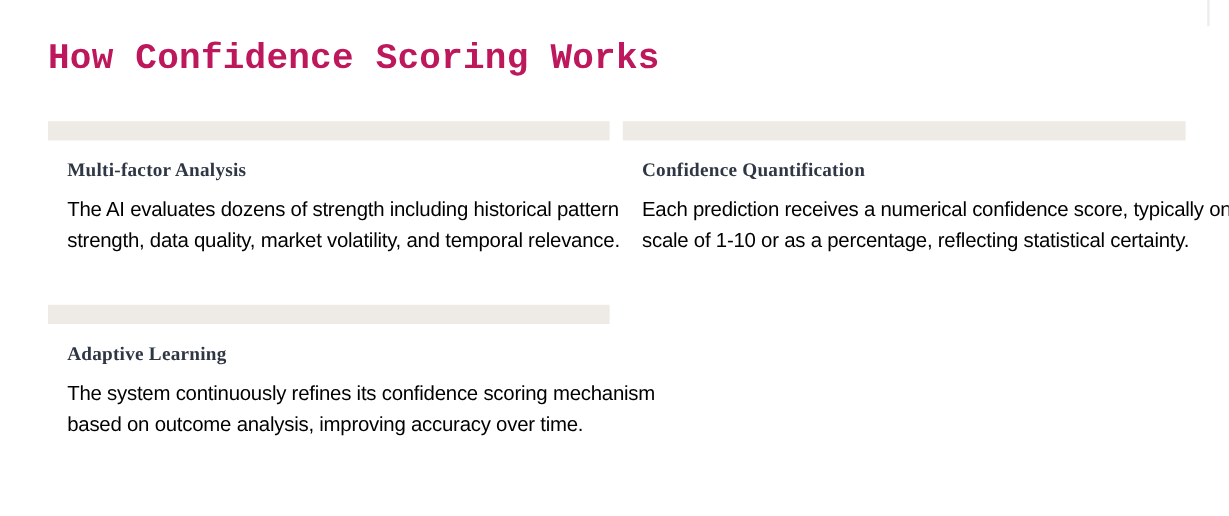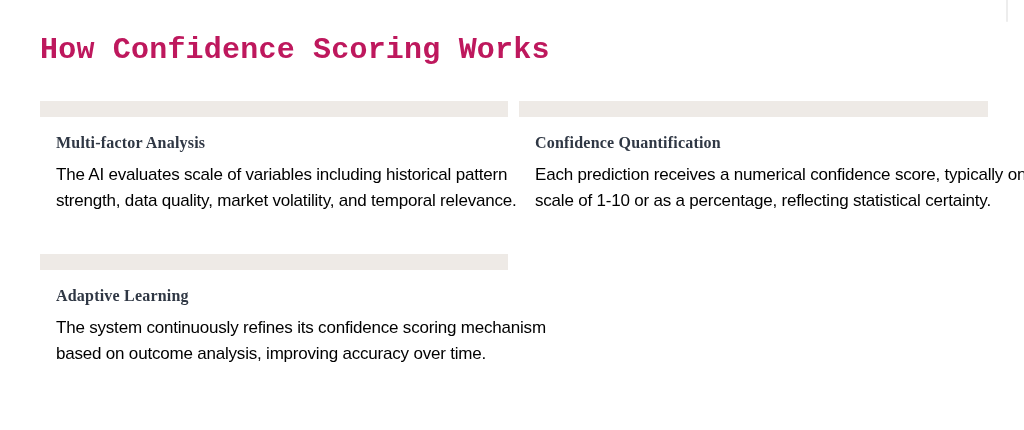--- a/index.html
+++ b/index.html
@@ -69,21 +69,21 @@
 
 <h1 class="page-title">How Confidence Scoring Works</h1>
 
 <div class="cards-grid">
 
   <div class="col-left">
 
     <div class="card card-1">
       <div class="accent-bar"></div>
       <div class="card-title">Multi-factor Analysis</div>
-      <div class="card-body">The AI evaluates scale of variables including historical pattern
+      <div class="card-body">The AI evaluates dozens of strength including historical pattern
 strength, data quality, market volatility, and temporal relevance.</div>
     </div>
 
     <div class="card card-2">
       <div class="accent-bar"></div>
       <div class="card-title">Adaptive Learning</div>
       <div class="card-body">The system continuously refines its confidence scoring mechanism
 based on outcome analysis, improving accuracy over time.</div>
     </div>
 

